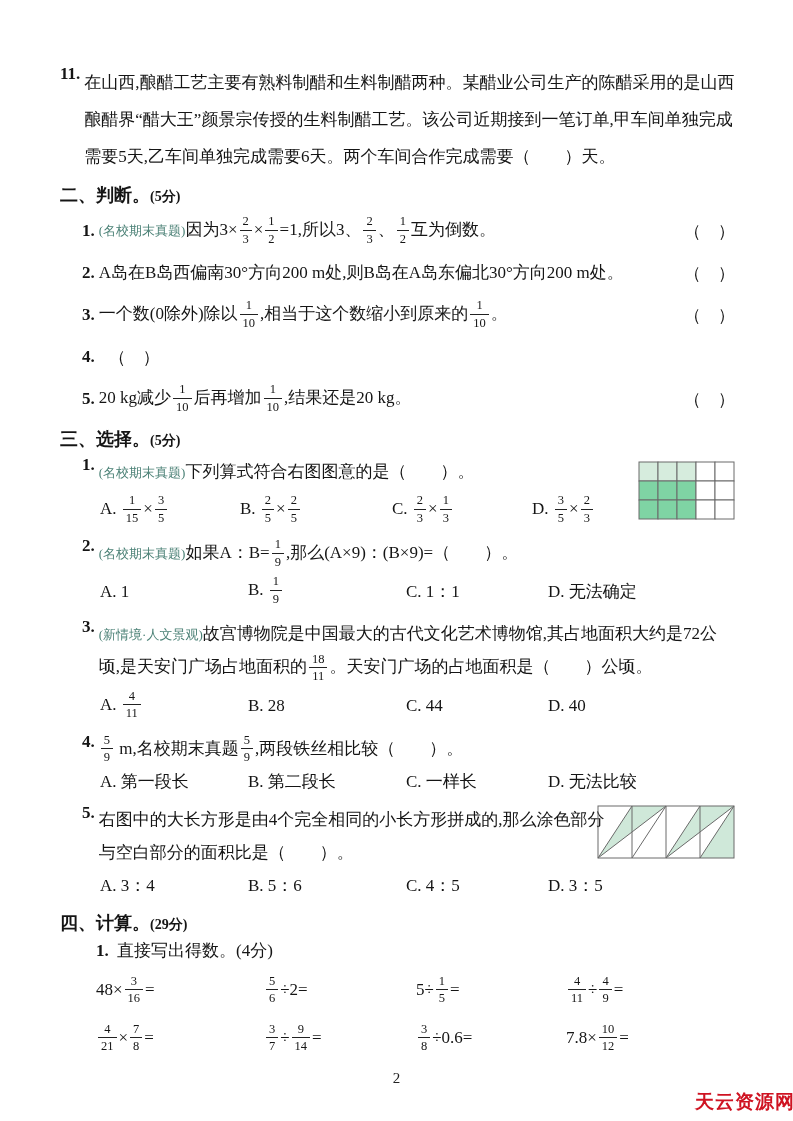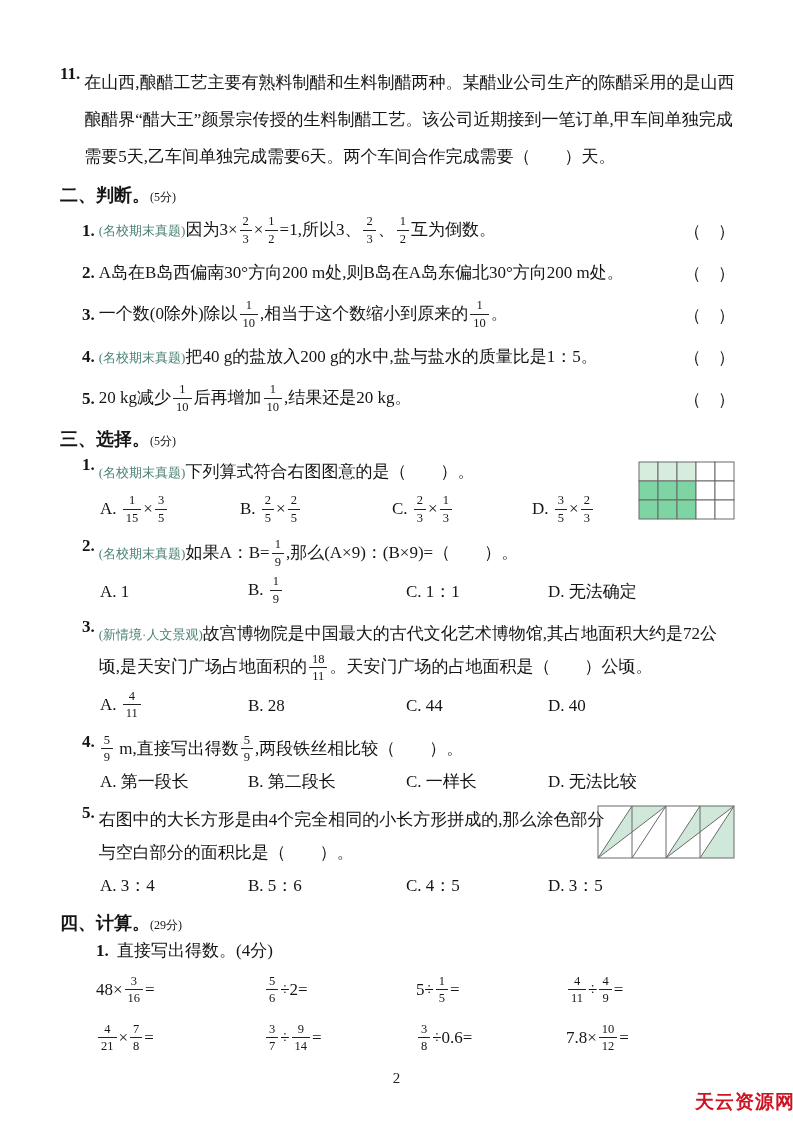--- a/index.html
+++ b/index.html
@@ -12,21 +12,21 @@
     color:#151515;
     font-size:17px;
     box-sizing:border-box;
     padding:64px 58px 13px 60px;
     overflow:hidden;
   }
   .item-flex{display:flex;align-items:flex-start;}
   .qnum{font-weight:bold;margin-right:4px;white-space:nowrap;}
   .qtext{flex:1;line-height:37px;}
   .sec-title{font-weight:bold;font-size:18px;margin:8px 0 4px 0;}
-  .sec-title .sec-score{font-weight:normal;font-size:12px;}
+  .sec-title .sec-score{font-weight:bold;font-size:14px;}
   .items{margin-left:22px;}
   
   .tf-item{display:flex;align-items:center;margin:2px 0;min-height:40px;}
   .tf-item .qcontent{flex:1;line-height:1.55;}
   .tf-item .answer{margin-left:10px;white-space:nowrap;}
   
   .choice{position:relative;margin-bottom:4px;}
   .choice .stem{display:flex;align-items:flex-start;}
   .choice .stem .qcontent{flex:1;line-height:1.95;}
   .options{display:grid;align-items:center;min-height:44px;padding-left:18px;}
@@ -98,21 +98,20 @@
             <span class="fr-n">1</span>
             <span class="fr-d">10</span>
           </span><span class="seg-text">,相当于这个数缩小到原来的</span><span class="frac">
             <span class="fr-n">1</span>
             <span class="fr-d">10</span>
           </span><span class="seg-text">。</span></span>
       <span class="answer">（　）</span>
     </div>
     <div class="tf-item">
       <span class="qnum">4.</span>
-      <span class="qcontent"><span class="seg-tag" style="color: rgb(75, 129, 118);">(名校期末真题)</span><span class="seg-text">把40 g的盐放入200 g的水中,盐与盐水的质量比是1：5。</span></span>
       <span class="answer">（　）</span>
     </div>
     <div class="tf-item">
       <span class="qnum">5.</span>
       <span class="qcontent"><span class="seg-text">20 kg减少</span><span class="frac">
             <span class="fr-n">1</span>
             <span class="fr-d">10</span>
           </span><span class="seg-text">后再增加</span><span class="frac">
             <span class="fr-n">1</span>
             <span class="fr-d">10</span>
@@ -219,21 +218,21 @@
         <div class="option"><span class="seg-text">D. 40</span></div>
       </div>
     </div>
 
     <div class="choice">
       <div class="stem">
         <span class="qnum">4.</span>
         <div class="qcontent"><span class="frac">
               <span class="fr-n">5</span>
               <span class="fr-d">9</span>
-            </span><span class="seg-text"> m,直接写出得数</span><span class="frac">
+            </span><span class="seg-text"> m,名校期末真题</span><span class="frac">
               <span class="fr-n">5</span>
               <span class="fr-d">9</span>
             </span><span class="seg-text">,两段铁丝相比较（　　）。</span></div>
       </div>
       <div class="options opts-4" style="min-height:34px;">
         <div class="option"><span class="seg-text">A. 第一段长</span></div>
         <div class="option"><span class="seg-text">B. 第二段长</span></div>
         <div class="option"><span class="seg-text">C. 一样长</span></div>
         <div class="option"><span class="seg-text">D. 无法比较</span></div>
       </div>

